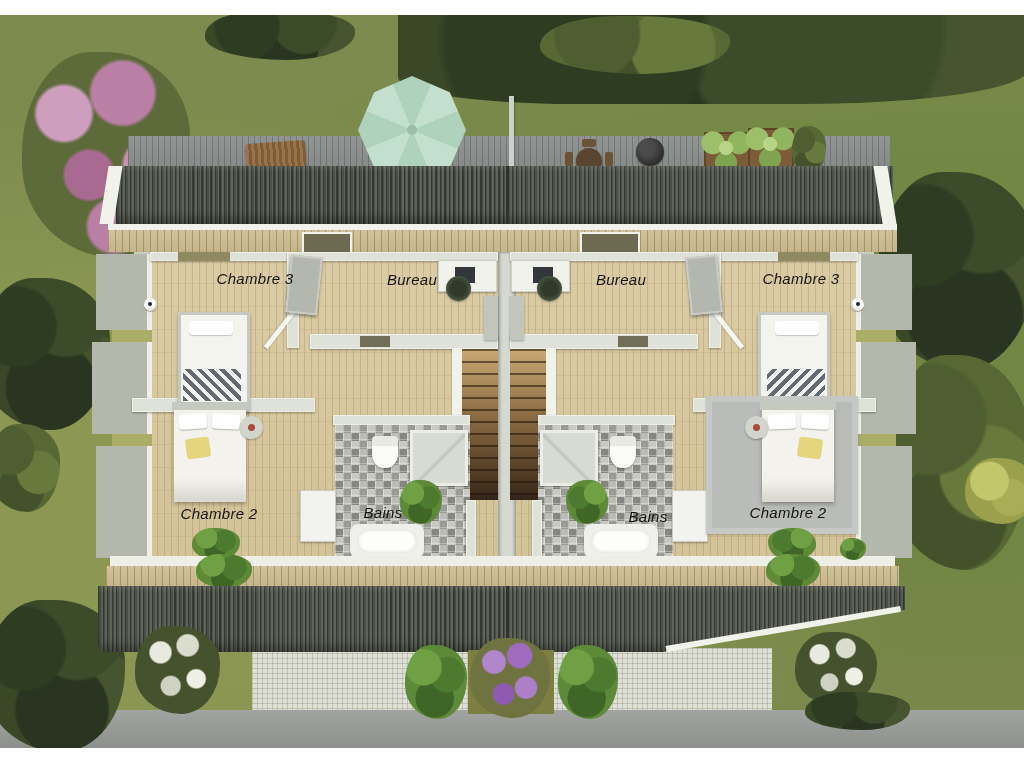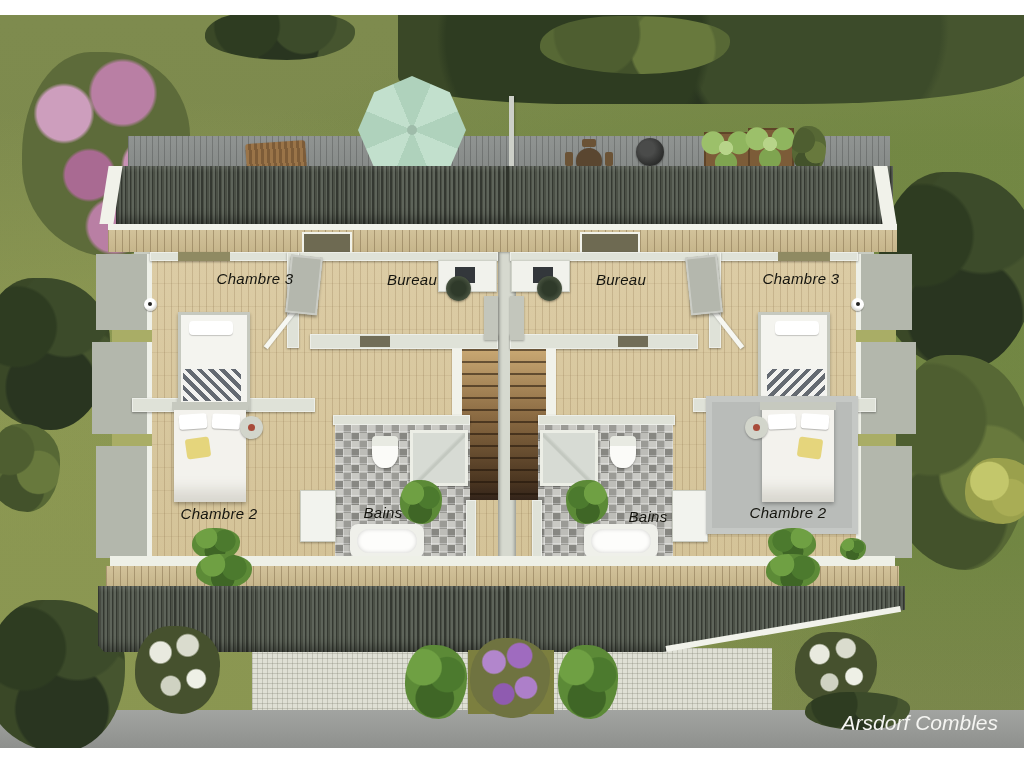--- a/index.html
+++ b/index.html
@@ -285,14 +285,13 @@
 
   <span class="room-label" data-name="room-label-chambre3-left" style="left:255px;top:278px;">Chambre 3</span>
   <span class="room-label" data-name="room-label-bureau-left" style="left:412px;top:279px;">Bureau</span>
   <span class="room-label" data-name="room-label-bureau-right" style="left:621px;top:279px;">Bureau</span>
   <span class="room-label" data-name="room-label-chambre3-right" style="left:801px;top:278px;">Chambre 3</span>
   <span class="room-label" data-name="room-label-chambre2-left" style="left:219px;top:513px;">Chambre 2</span>
   <span class="room-label" data-name="room-label-bains-left" style="left:383px;top:512px;">Bains</span>
   <span class="room-label" data-name="room-label-bains-right" style="left:648px;top:516px;">Bains</span>
   <span class="room-label" data-name="room-label-chambre2-right" style="left:788px;top:512px;">Chambre 2</span>
 
-  <span class="watermark" data-name="watermark-title" style="left:998px;top:723px;">Arsdorf Combles</span>
 </div>
 
 </body></html>

